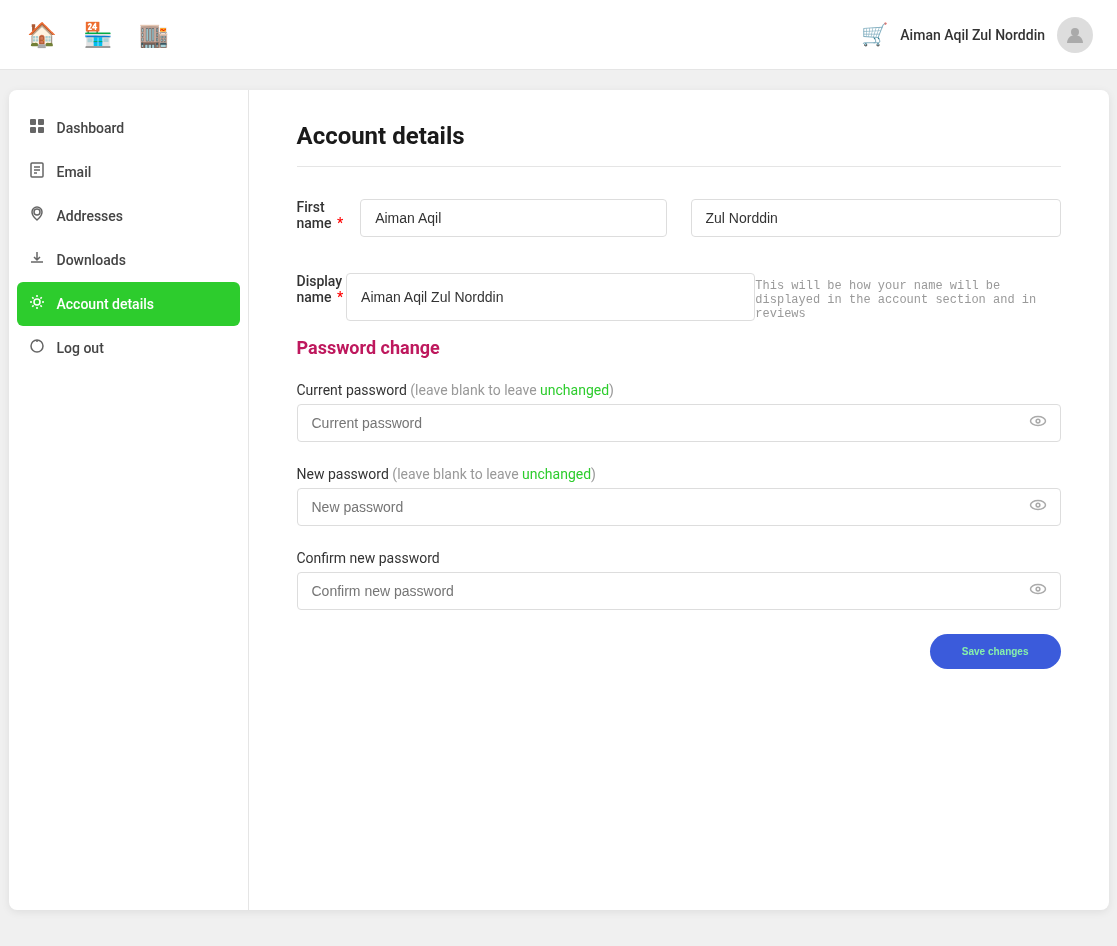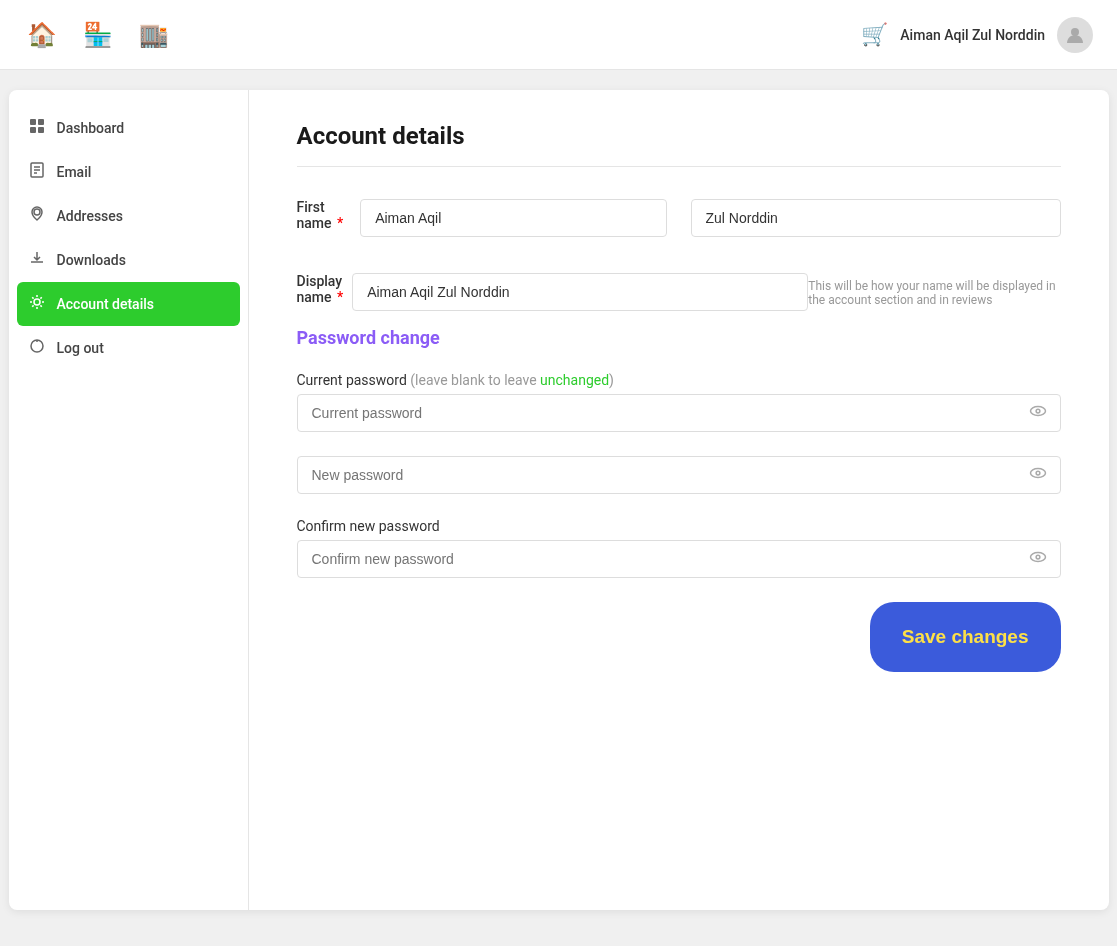--- a/index.html
+++ b/index.html
@@ -107,27 +107,28 @@
       font-size: 14px;
       color: #333;
       outline: none;
       width: 100%;
       transition: border-color 0.2s;
     }
     .form-hint {
       font-size: 12px;
       color: #999;
       margin-top: 6px;
+      font-family: Liberation Mono, monospace;
     }
 
     
     .section-title {
       font-size: 18px;
       font-weight: 700;
-      color: #8b5cf6;
+      color: #be185d;
       margin-bottom: 20px;
     }
     .password-label-row {
       font-size: 14px;
       color: #333;
       margin-bottom: 6px;
       margin-top: 24px;
     }
     .password-label-row span.leave-blank { color: #999; }
 
@@ -144,25 +145,25 @@
       top: 50%;
       transform: translateY(-50%);
       color: #aaa;
       cursor: pointer;
       font-size: 16px;
     }
 
     
     .btn-save {
       background: #3b5bdb;
-      color: #fde047;
+      color: #86efac;
       border: none;
       border-radius: 24px;
-      padding: 24px 32px;
-      font-size: 19px;
+      padding: 12px 32px;
+      font-size: 10px;
       font-weight: 600;
       cursor: pointer;
       float: right;
       transition: background 0.2s;
     }
 
     .form-section-password { margin-top: 16px; }
   </style>
 </head>
 <body>
@@ -294,20 +295,24 @@
           <span class="eye-icon">
             <svg width="18" height="18" viewBox="0 0 24 24" fill="none" stroke="#aaa" stroke-width="2">
                 <ellipse cx="12" cy="12" rx="10" ry="6"></ellipse>
                 <circle cx="12" cy="12" r="2.5"></circle>
               </svg>
           </span>
         </div>
       </div>
 
       <div>
+        <div class="password-label-row">
+          <span>New password</span>
+          <span class="leave-blank"> (leave blank to leave </span><span style="color:#2dcc2d;">unchanged</span><span class="leave-blank">)</span>
+        </div>
         <div class="input-wrapper">
           <input class="form-input" type="password" placeholder="New password" style="">
           <span class="eye-icon">
             <svg width="18" height="18" viewBox="0 0 24 24" fill="none" stroke="#aaa" stroke-width="2">
                 <ellipse cx="12" cy="12" rx="10" ry="6"></ellipse>
                 <circle cx="12" cy="12" r="2.5"></circle>
               </svg>
           </span>
         </div>
       </div>

